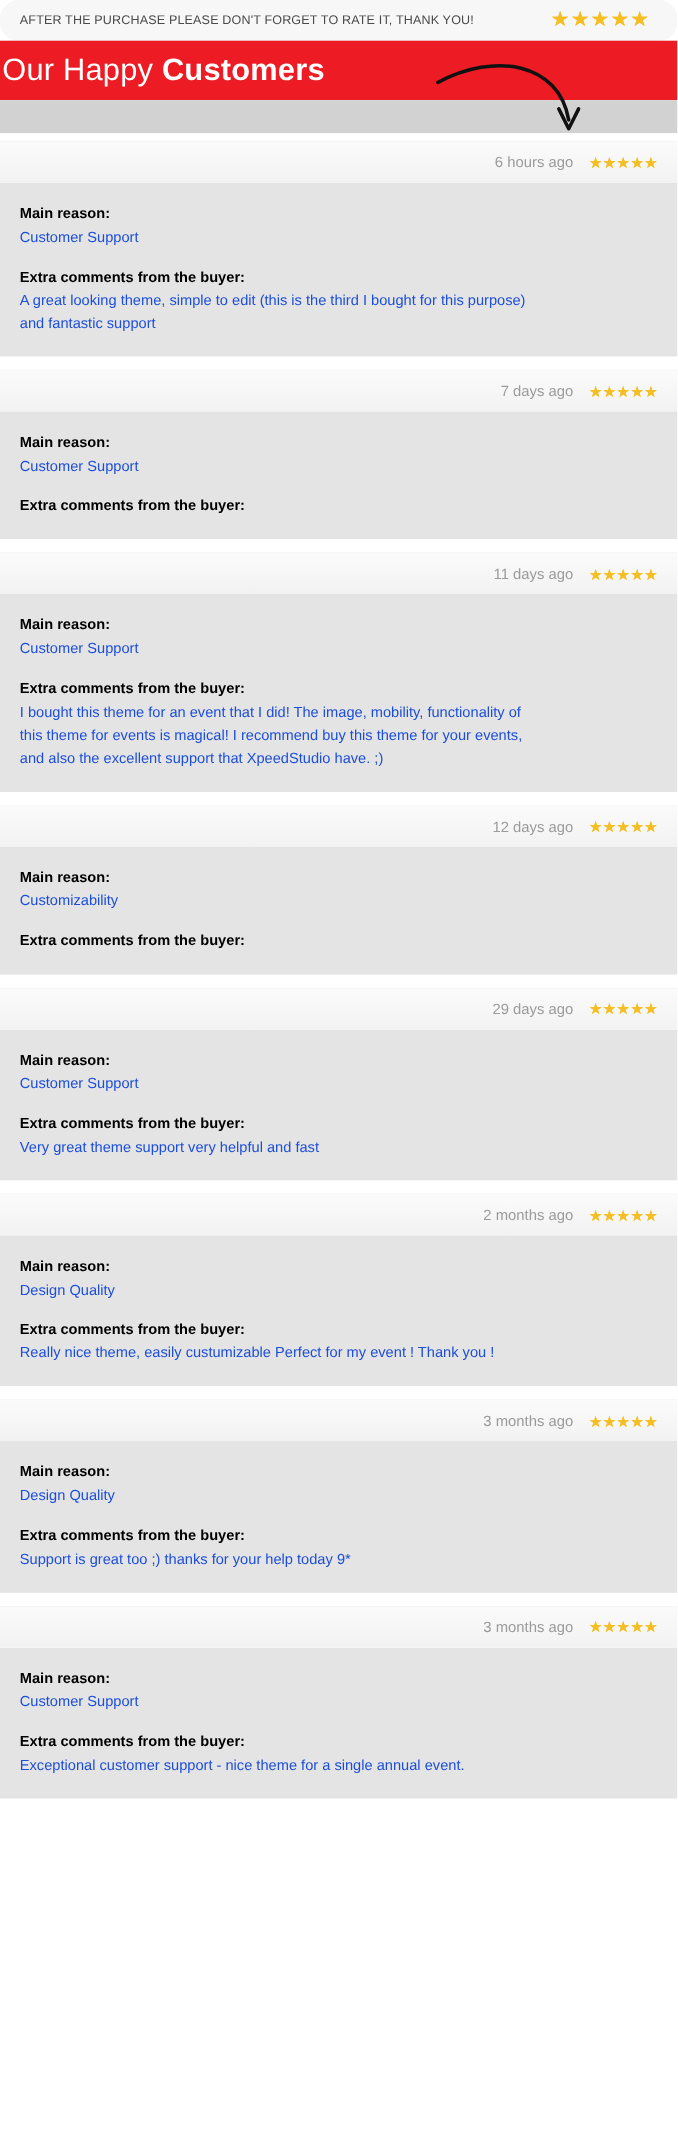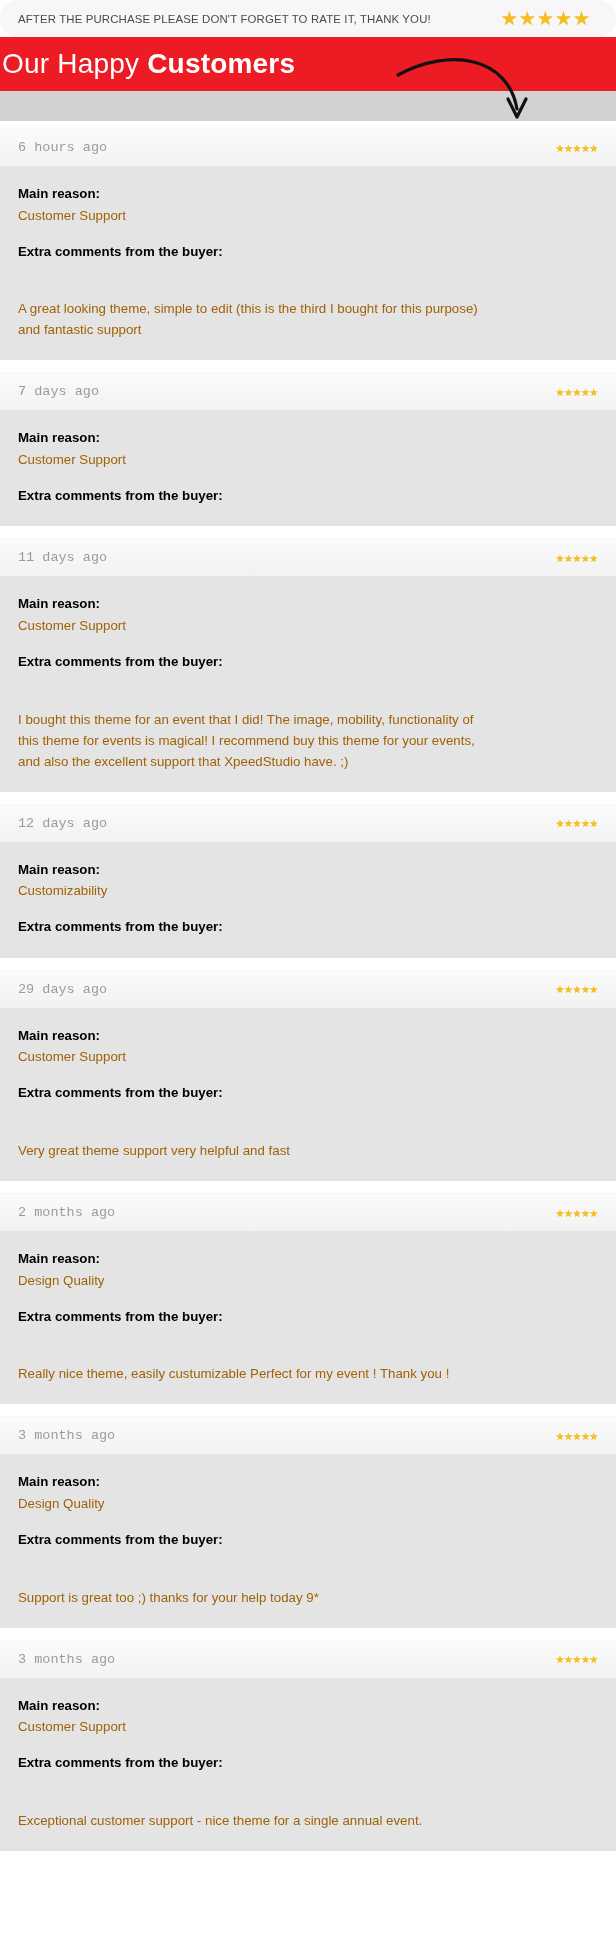--- a/index.html
+++ b/index.html
@@ -82,24 +82,23 @@
 
   .review { margin-bottom: 12px; }
   .review:first-child { margin-top: 7px; }
 
   .review-head {
     height: 38px;
     background: linear-gradient(to bottom, #fbfbfb 0%, #f2f2f2 100%);
     border-top: 1px solid #f6f6f6;
     display: flex;
     align-items: center;
-    justify-content: space-between;
+    justify-content: flex-end;
     padding: 0 16px 0 18px;
     position: relative;
-    font-family: Liberation Mono, monospace;
   }
   .review-user {
     position: absolute;
     left: 18px;
     top: 50%;
     transform: translateY(-50%);
     font-size: 12px;
     color: #eeeeee;
     letter-spacing: 1px;
     user-select: none;
@@ -124,25 +123,25 @@
     padding: 18px 18px 20px 18px;
   }
   .field-label {
     font-size: 13.3px;
     font-weight: 700;
     color: #000000;
     line-height: 1.55;
   }
   .field-value {
     font-size: 13.3px;
-    color: #a16207;
+    color: #1d4ed8;
     line-height: 1.58;
   }
   .field-gap { height: 16px; }
-  .comment-text { max-width: 470px; margin-top: 36px; }
+  .comment-text { max-width: 470px; }
 </style>
 </head>
 <body>
 
 <div class="page">
 
   <div class="notice-bar">
     <div class="notice-text">AFTER THE PURCHASE PLEASE DON'T FORGET TO RATE IT, THANK YOU!</div>
     <div class="notice-stars" id="notice-stars">
         <span class="star">★</span>

